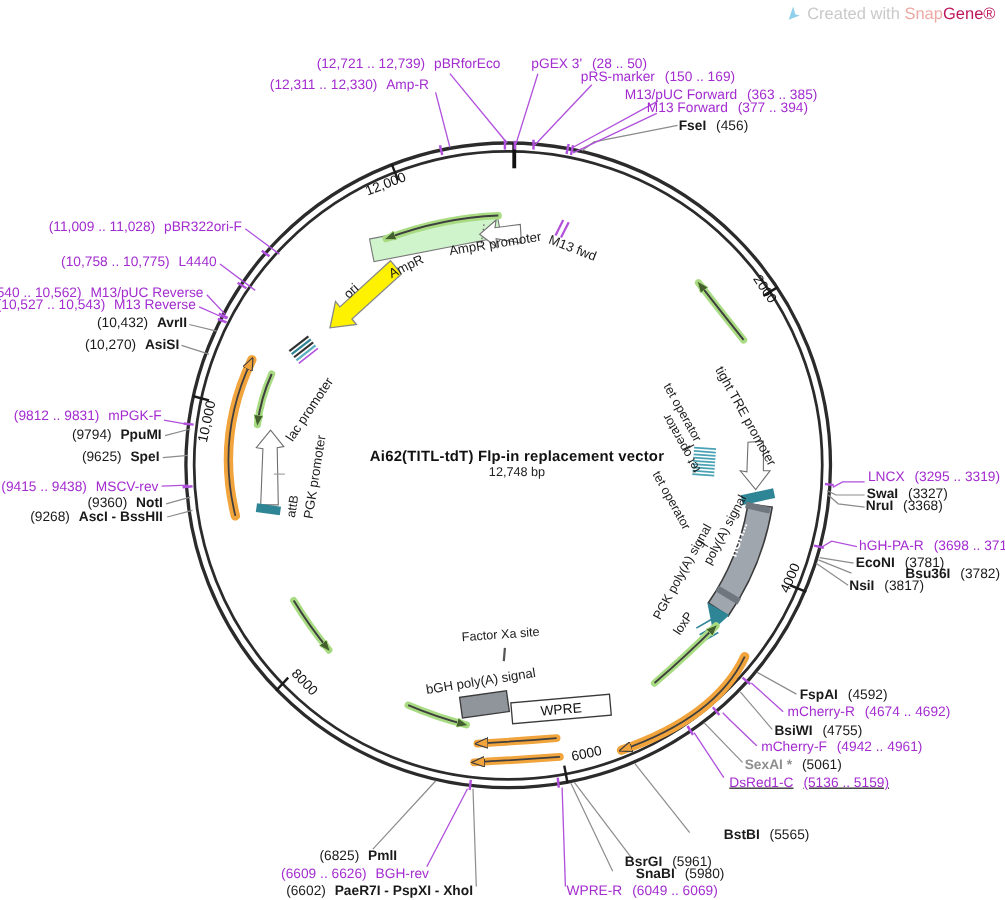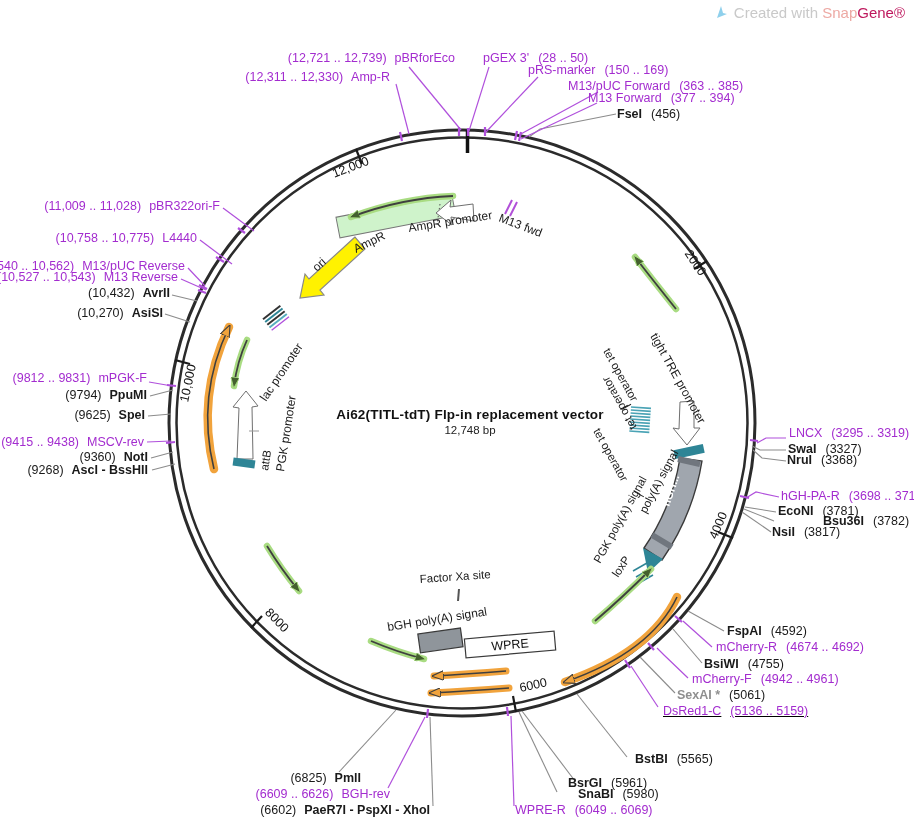--- a/index.html
+++ b/index.html
@@ -306,21 +306,21 @@
       <div class="callout primer" style="top: 489px; left: 781px;"><span class="nm">hGH-PA-R</span><span class="pos suf">(3698 .. 3717)</span></div>
       <div class="callout enzyme" style="top: 504px; left: 778px;"><span class="nm">EcoNI</span><span class="pos suf">(3781)</span></div>
       <div class="callout enzyme" style="top: 514px; left: 775px; margin-left: 48px;"><span class="nm">Bsu36I</span><span class="pos suf">(3782)</span></div>
       <div class="callout enzyme" style="top: 525px; left: 772px;"><span class="nm">NsiI</span><span class="pos suf">(3817)</span></div>
       <div class="callout enzyme" style="top: 624px; left: 727px;"><span class="nm">FspAI</span><span class="pos suf">(4592)</span></div>
       <div class="callout primer" style="top: 640px; left: 716px;"><span class="nm">mCherry-R</span><span class="pos suf">(4674 .. 4692)</span></div>
       <div class="callout enzyme" style="top: 657px; left: 704px;"><span class="nm">BsiWI</span><span class="pos suf">(4755)</span></div>
       <div class="callout primer" style="top: 672px; left: 692px;"><span class="nm">mCherry-F</span><span class="pos suf">(4942 .. 4961)</span></div>
       <div class="callout enzyme_muted" style="top: 688px; left: 677px;"><span class="nm">SexAI *</span><span class="pos suf">(5061)</span></div>
       <div class="callout primer" style="top: 704px; left: 663px; text-decoration: underline;"><span class="nm">DsRed1-C</span><span class="pos suf">(5136 .. 5159)</span></div>
-      <div class="callout enzyme" style="top: 752px; left: 605px; padding-left: 30px;"><span class="nm">BstBI</span><span class="pos suf">(5565)</span></div>
+      <div class="callout enzyme" style="top: 752px; left: 628px; padding-left: 30px;"><span class="nm">BstBI</span><span class="pos suf">(5565)</span></div>
       <div class="callout enzyme" style="top: 776px; left: 568px;"><span class="nm">BsrGI</span><span class="pos suf">(5961)</span></div>
       <div class="callout enzyme" style="top: 787px; left: 578px;"><span class="nm">SnaBI</span><span class="pos suf">(5980)</span></div>
       <div class="callout primer" style="top: 803px; left: 515px;"><span class="nm">WPRE-R</span><span class="pos suf">(6049 .. 6069)</span></div>
       <div class="callout enzyme" style="top: 771px; right: 553px;"><span class="pos pre">(6825)</span><span class="nm">PmlI</span></div>
       <div class="callout primer" style="top: 787px; right: 524px;"><span class="pos pre">(6609 .. 6626)</span><span class="nm">BGH-rev</span></div>
       <div class="callout enzyme" style="top: 803px; right: 484px;"><span class="pos pre">(6602)</span><span class="nm">PaeR7I - PspXI - XhoI</span></div>
     </div>
 
 
 

